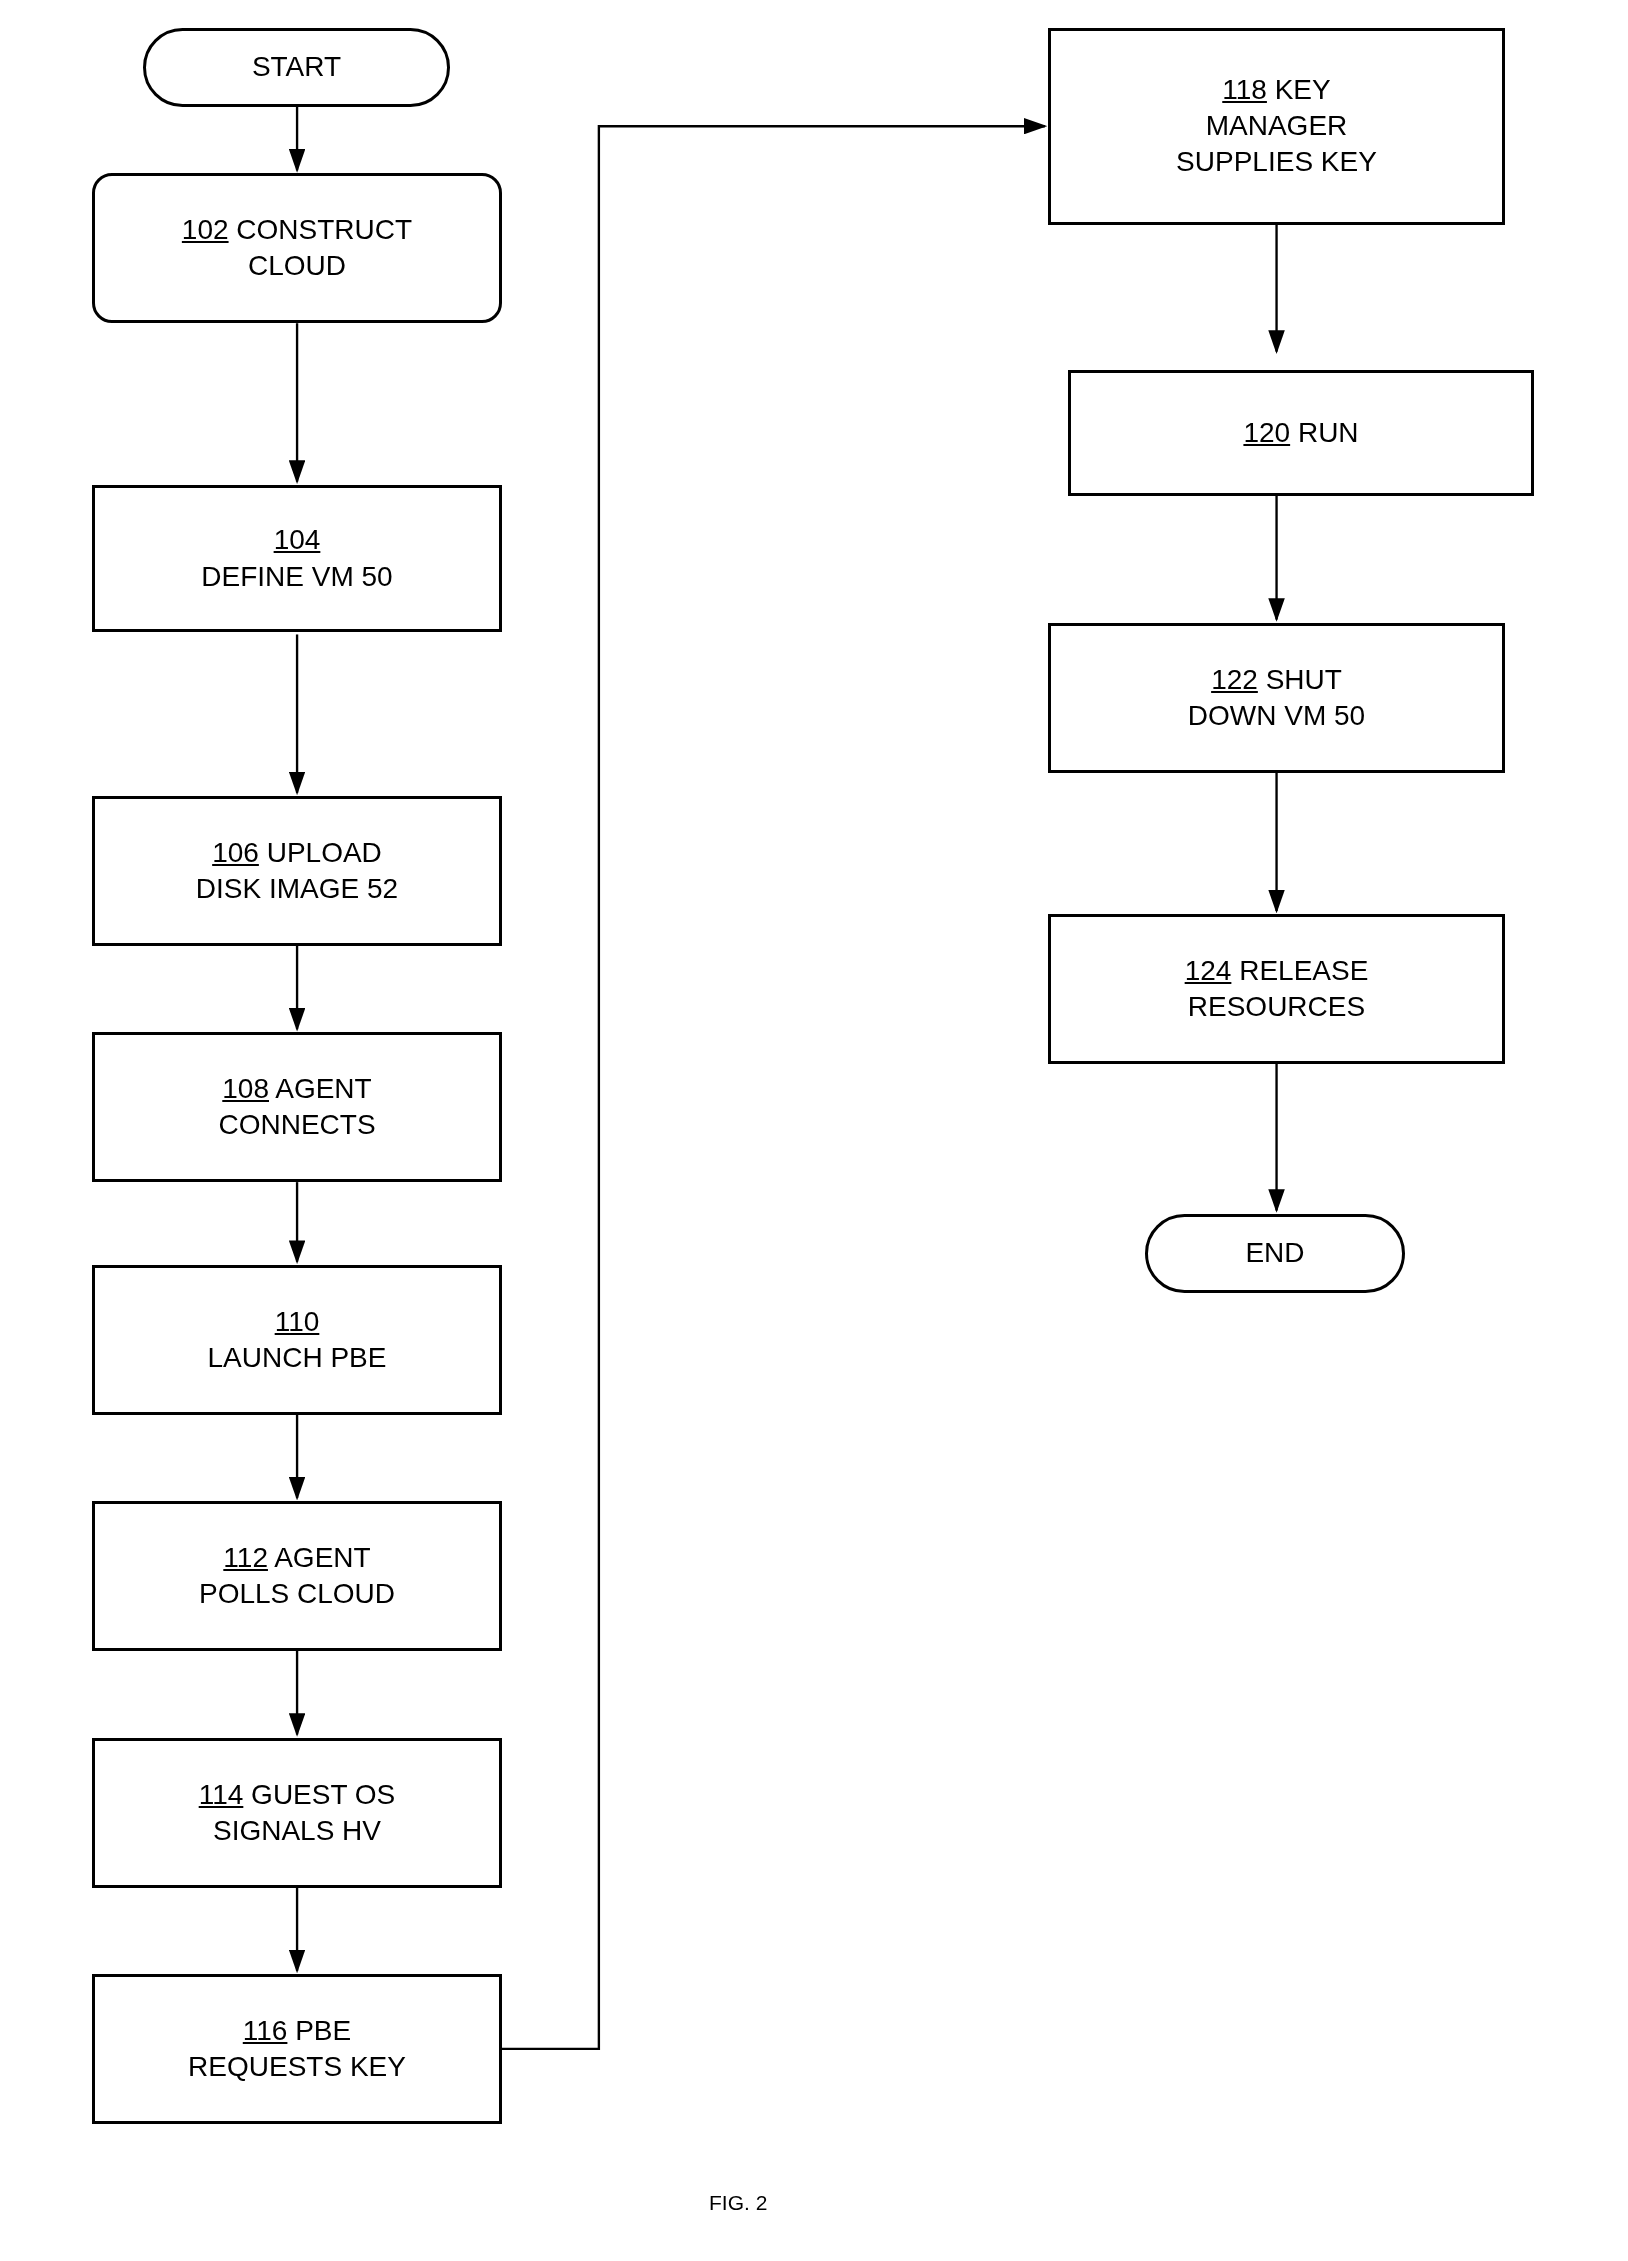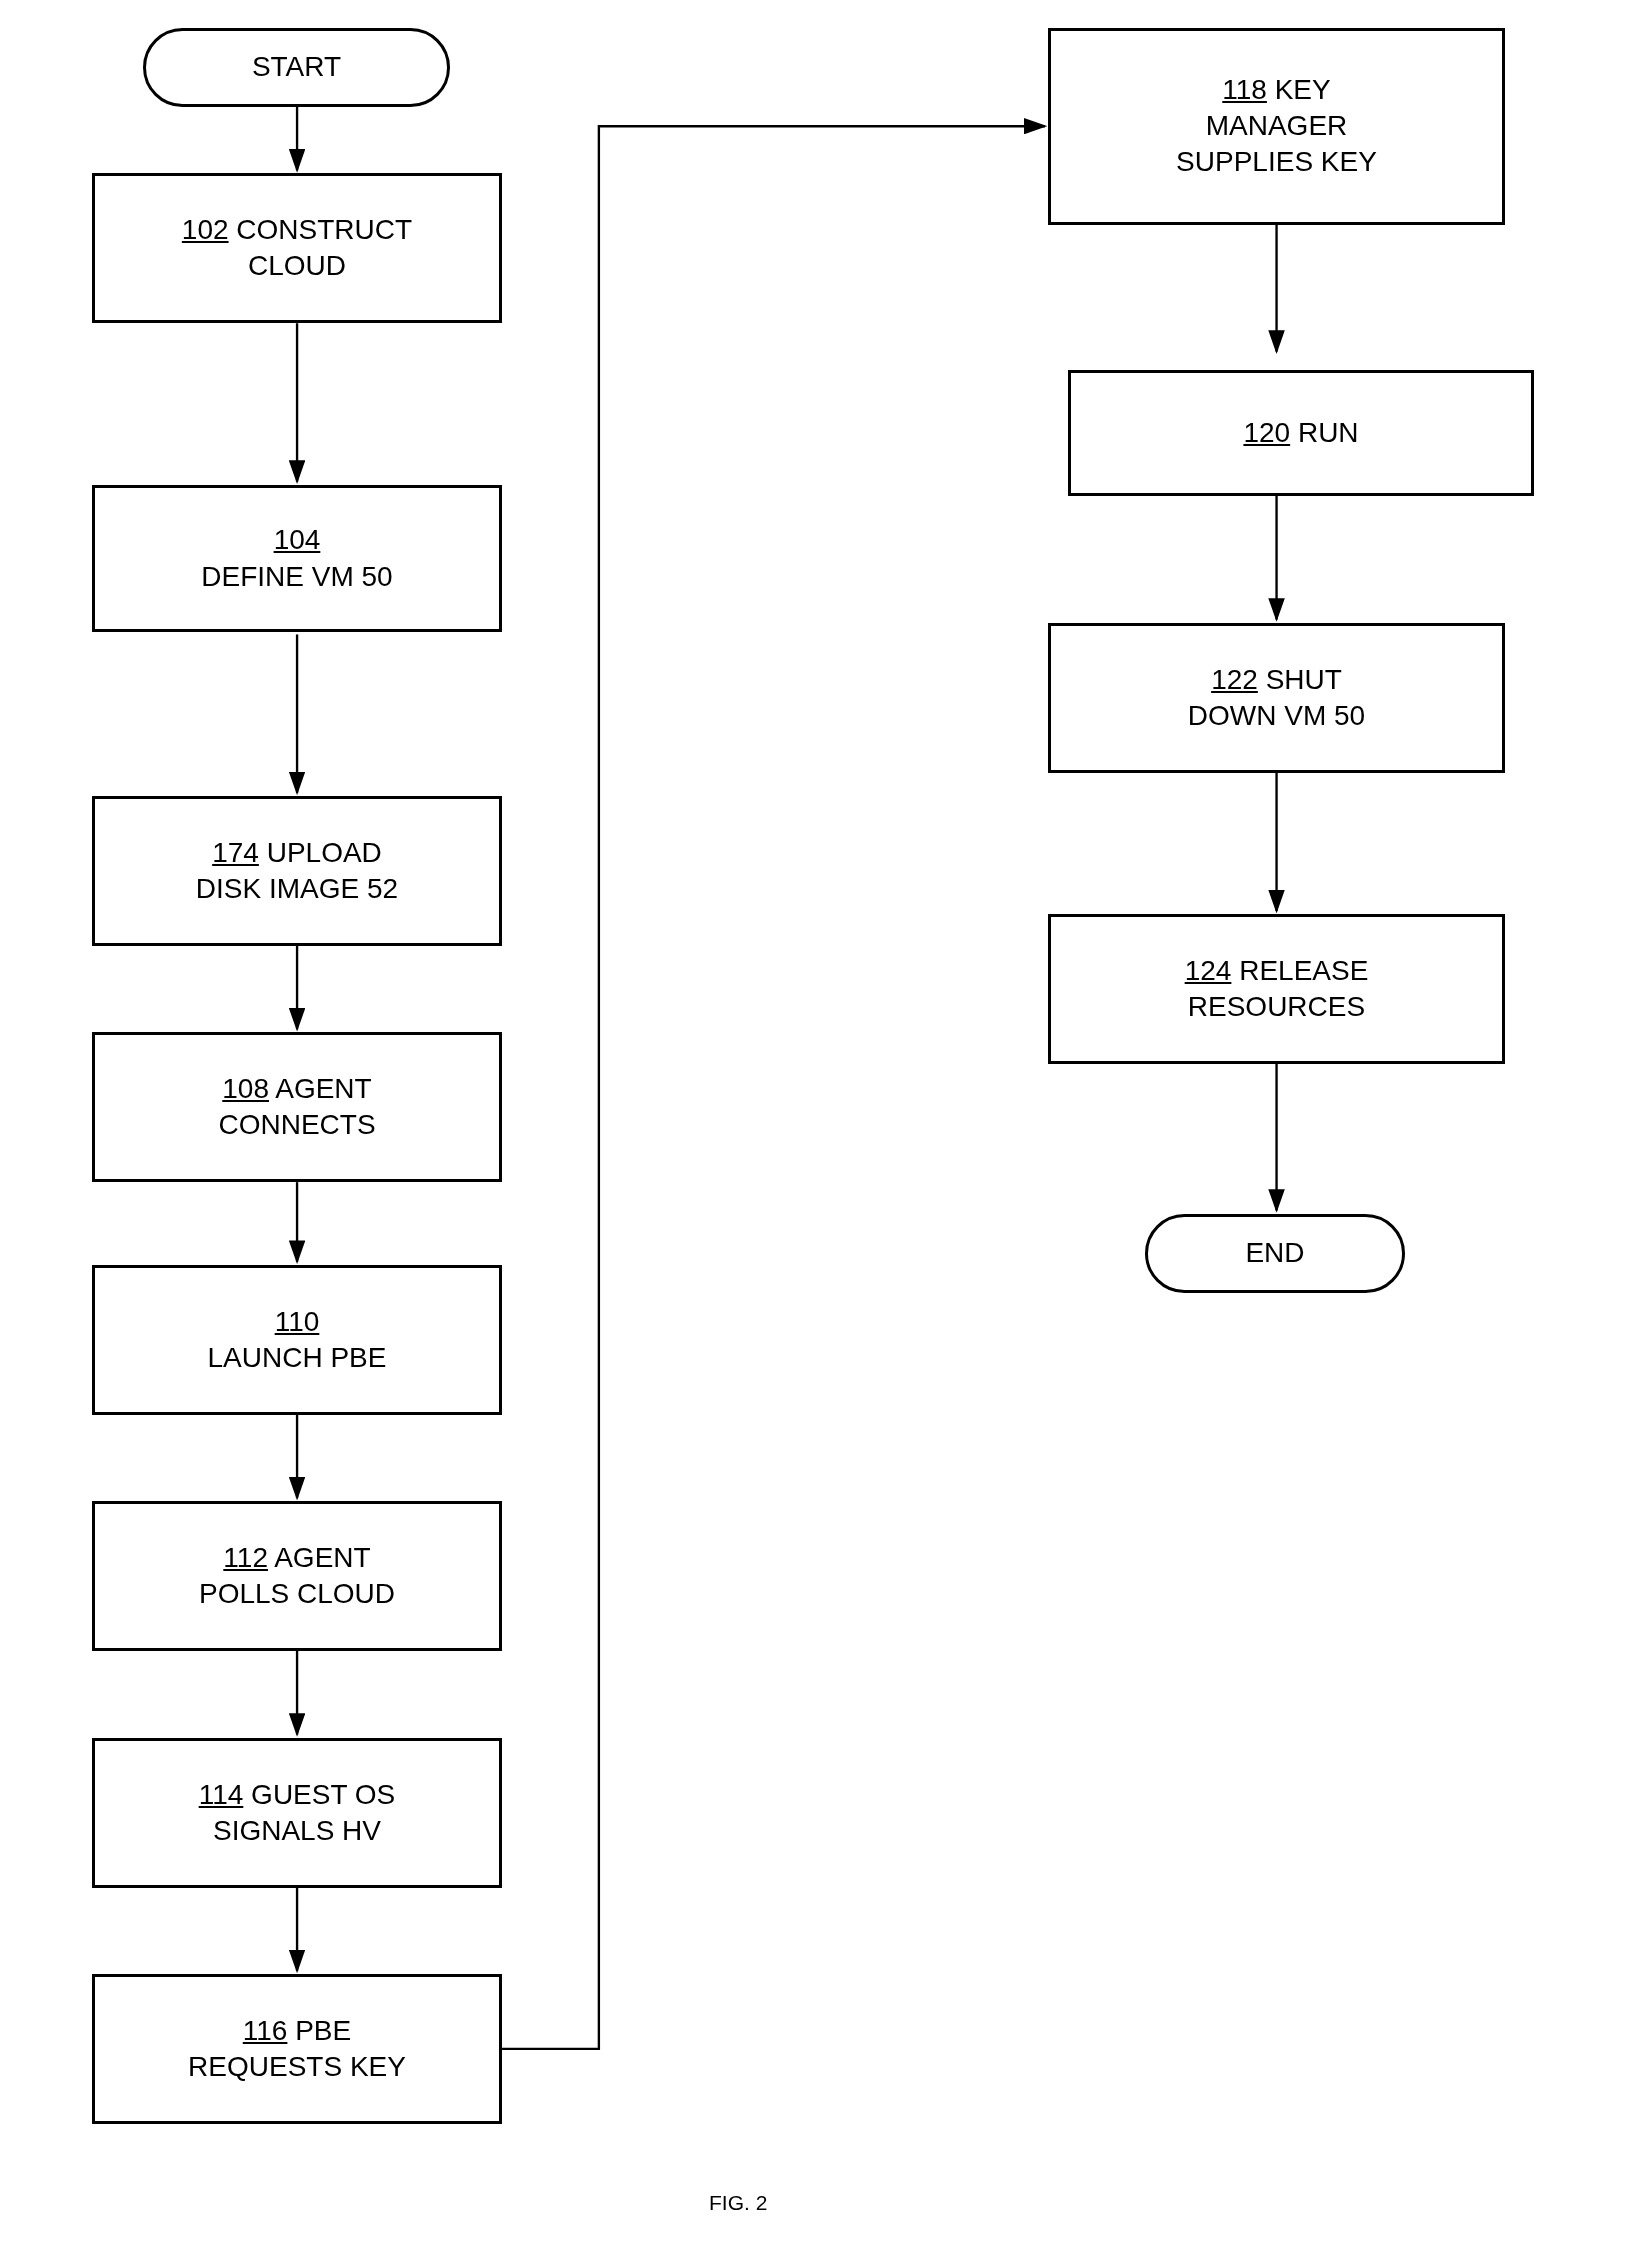--- a/index.html
+++ b/index.html
@@ -105,37 +105,37 @@
     <line x1="1620" y1="980" x2="1620" y2="1156" stroke="#000" stroke-width="3" marker-end="url(#arrowhead)"></line>
 
     <line x1="1620" y1="1350" x2="1620" y2="1536" stroke="#000" stroke-width="3" marker-end="url(#arrowhead)"></line>
 
   </svg>
 
   <div class="node node-rounded" style="left:143px; top:27.6px; width:307px; height:79px;">
     <span class="node-text">START</span>
   </div>
 
-  <div class="node node-rect" style="left:92px; top:173px; width:410px; height:150px;">
+  <div class="node node-rect" style="left:92px; top:173px; width:410px; height:150px;border-radius:20px;">
     <div class="node-text">
       <span class="underline">102</span>
       <span> CONSTRUCT<br>CLOUD</span>
     </div>
   </div>
 
   <div class="node node-rect" style="left:92px; top:485px; width:410px; height:147px;">
     <div class="node-text">
       <span class="underline">104</span>
       <span><br>DEFINE VM 50</span>
     </div>
   </div>
 
   <div class="node node-rect" style="left:92px; top:796px; width:410px; height:150px;">
     <div class="node-text">
-      <span class="underline">174</span>
+      <span class="underline">106</span>
       <span> UPLOAD<br>DISK IMAGE 52</span>
     </div>
   </div>
 
   <div class="node node-rect" style="left:92px; top:1032px; width:410px; height:150px;">
     <div class="node-text">
       <span class="underline">108</span>
       <span> AGENT<br>CONNECTS</span>
     </div>
   </div>

